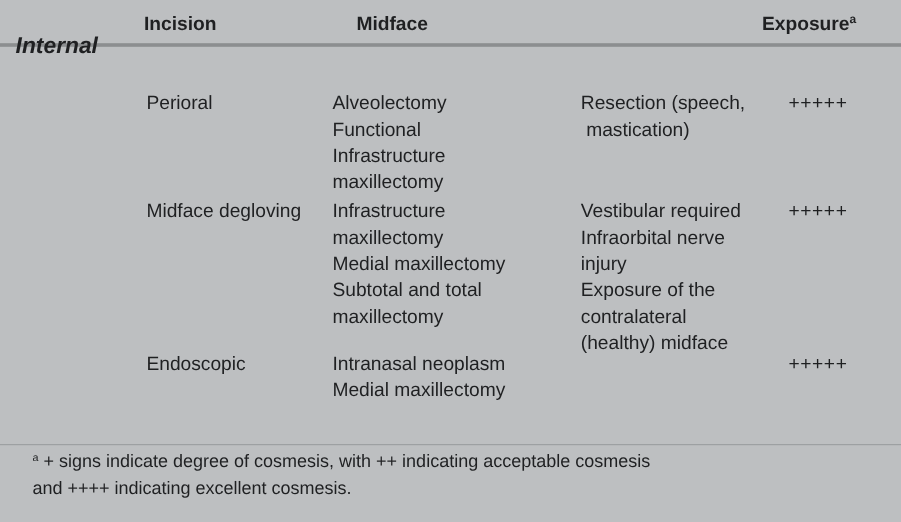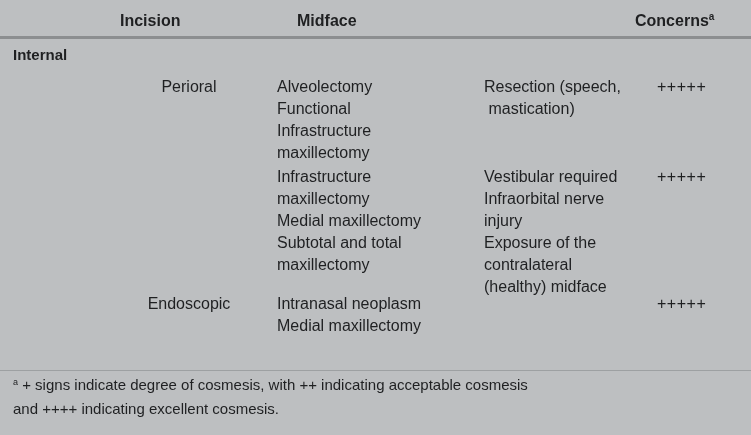--- a/index.html
+++ b/index.html
@@ -37,83 +37,85 @@
     position: absolute;
     top: 36px;
     left: 0;
     width: 751px;
     height: 3px;
     background: #8c8e90;
   }
   .section-label {
     position: absolute;
     left: 13px;
-    top: 44px;
-    font-size: 15px;
+    top: 28px;
+    font-size: 19px;
     font-weight: bold;
     line-height: 22px;
+    font-style: italic;
   }
   .cell {
     position: absolute;
     font-size: 16px;
     line-height: 22px;
     white-space: pre-wrap;
   }
-  .c-incision   { left: 105px; width: 168px; text-align: center; }
+  .c-incision   { left: 122px; width: 168px; }
   .c-exposure   { left: 277px; width: 178px; }
   .c-functional { left: 484px; width: 192px; }
   .c-cosmesis   { left: 657px; width: 90px; letter-spacing: 0.5px; }
   .r1 { top: 76px; }
   .r2 { top: 166px; }
   .r3 { top: 293px; }
   .rule-thin {
     position: absolute;
     top: 370px;
     left: 0;
     width: 751px;
     height: 1px;
     background: #9da0a2;
   }
   .footnote {
     position: absolute;
-    left: 13px;
+    left: 27px;
     top: 374px;
     width: 724px;
     font-size: 15px;
     line-height: 22px;
     white-space: pre-wrap;
   }
   .footnote .sup {
     font-size: 9px;
     top: -5px;
     font-weight: normal;
   }
 </style>
 </head>
 <body>
 
 <div class="page">
 
   <div class="hdr hdr-incision">Incision</div>
   <div class="hdr hdr-exposure">Midface</div>
-  <div class="hdr hdr-cosmesis"><span>Concerns</span><span class="sup">a</span></div>
+  <div class="hdr hdr-cosmesis"><span>Exposure</span><span class="sup">a</span></div>
 
   <div class="rule-dark"></div>
 
   <div class="section-label">Internal</div>
 
   <div class="cell c-incision r1">Perioral</div>
   <div class="cell c-exposure r1">Alveolectomy
 Functional
 Infrastructure
 maxillectomy</div>
   <div class="cell c-functional r1">Resection (speech,
  mastication)</div>
   <div class="cell c-cosmesis r1">+++++</div>
 
+  <div class="cell c-incision r2">Midface degloving</div>
   <div class="cell c-exposure r2">Infrastructure
 maxillectomy
 Medial maxillectomy
 Subtotal and total
 maxillectomy</div>
   <div class="cell c-functional r2">Vestibular required
 Infraorbital nerve
 injury
 Exposure of the
 contralateral

